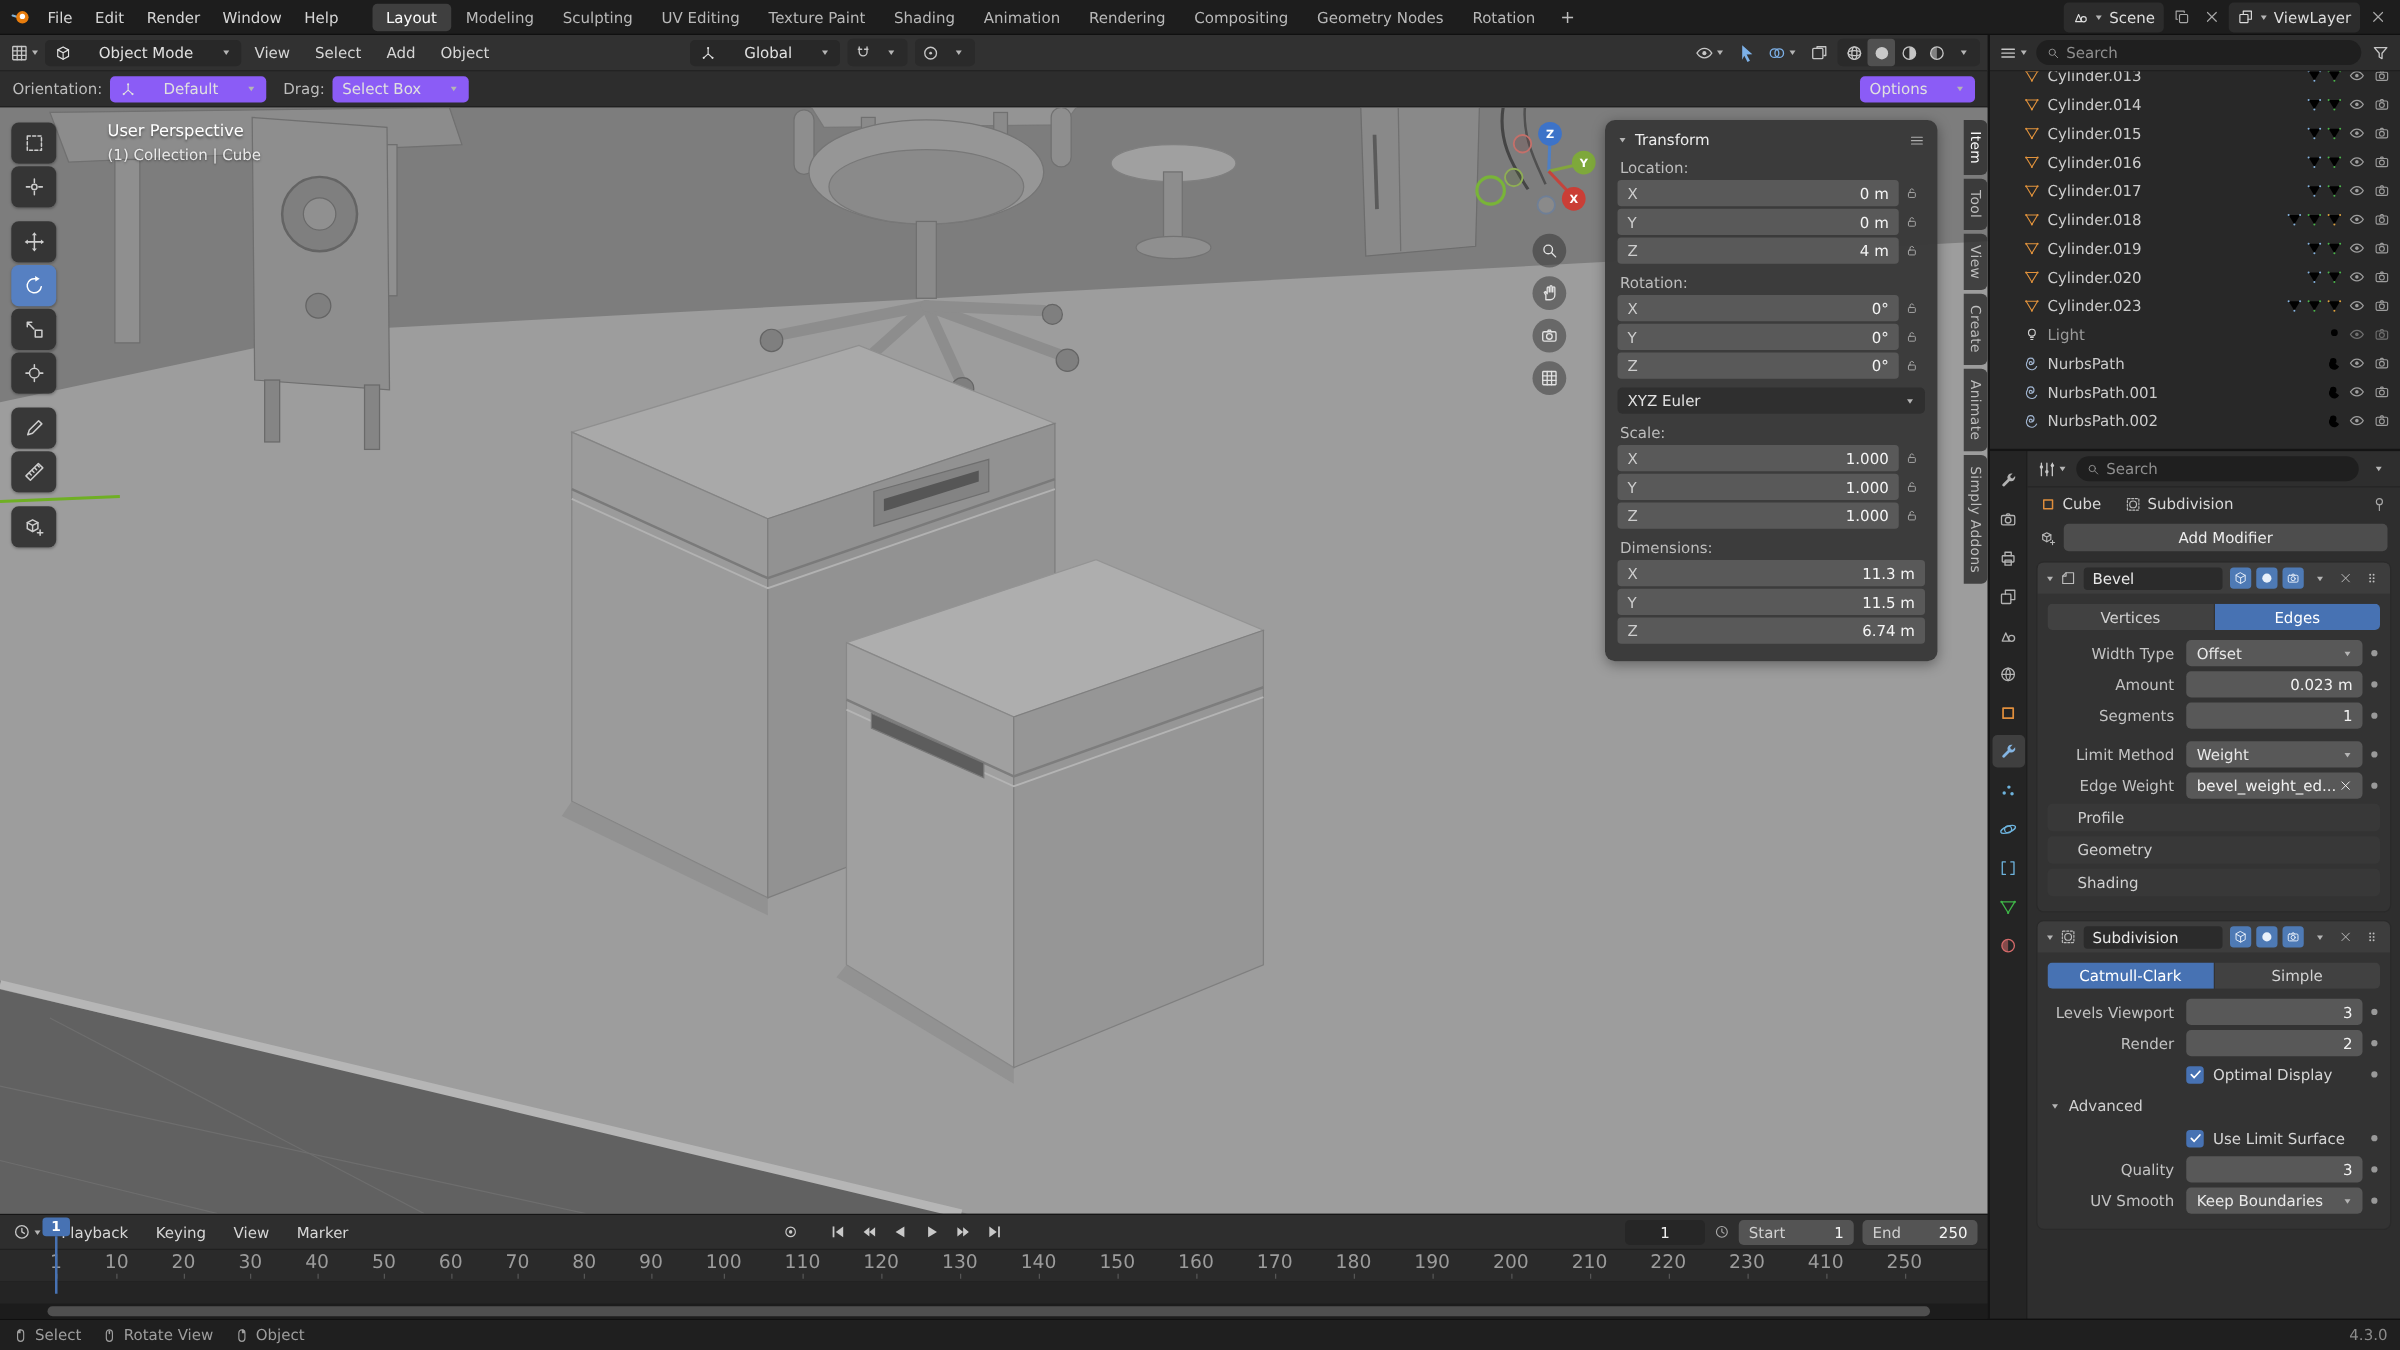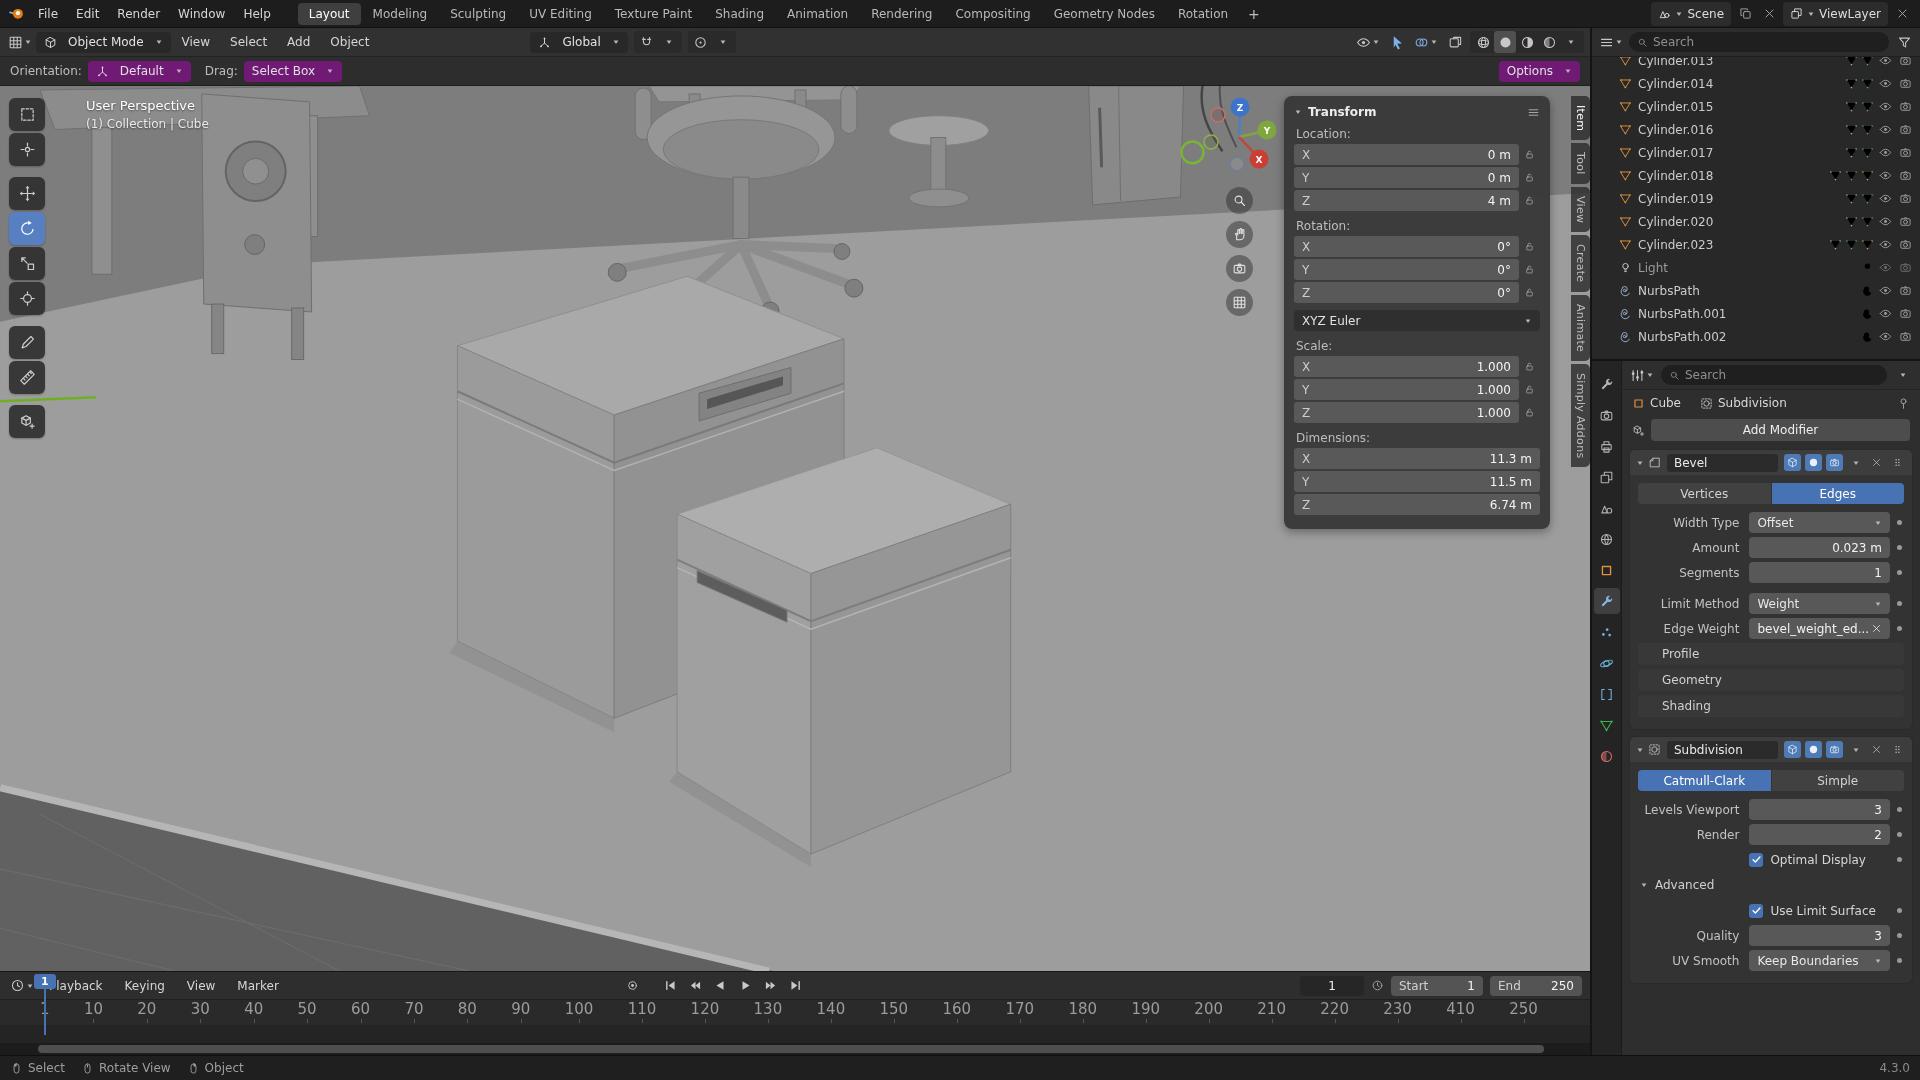--- a/index.html
+++ b/index.html
@@ -20,22 +20,22 @@
 .ws-add{color:#bdbdbd;padding:0 8px;font-size:14px}
 .tb-right{margin-left:auto;display:flex;align-items:center;gap:4px}
 .id-pill{display:flex;align-items:center;gap:4px;background:#2c2c2c;border-radius:4px;height:21px;padding:12px 7px;color:#dedede}
 .mini-btn{width:20px;height:20px;display:flex;align-items:center;justify-content:center;color:#a8a8a8}
 
 .main{flex:1;display:flex;min-height:0}
 .vp-col{flex:1;display:flex;flex-direction:column;min-width:0;border-right:2px solid #141414}
 
 .vp-header{height:29px;background:#313131;display:flex;align-items:center;gap:2px;padding:0 6px;border-bottom:1px solid #232323;flex:none}
 .tool-row{height:29px;background:#2d2d2d;display:flex;align-items:center;gap:6px;padding:0 10px;border-bottom:1px solid #1d1d1d;flex:none}
-.dd-pill{display:flex;align-items:center;gap:11px;background:#282828;border-radius:4px;height:21px;padding:0 8px;color:#e0e0e0;white-space:nowrap}
-.dd-pill.dark{background:#701a75}
+.dd-pill{display:flex;align-items:center;gap:22px;background:#282828;border-radius:4px;height:21px;padding:0 8px;color:#e0e0e0;white-space:nowrap}
+.dd-pill.dark{background:#8b5cf6}
 .icon-btn{height:22px;min-width:22px;display:flex;align-items:center;justify-content:center;gap:1px;border-radius:3px;color:#c6c6c6;padding:0 2px}
 .icon-btn.on{color:#7db1e8}
 .icon-btn.sel{background:#505050}
 .grp{display:flex;align-items:center;background:#2a2a2a;border-radius:4px;height:22px;padding:0 2px}
 .mid-cluster{display:flex;align-items:center;gap:6px;margin-left:150px}
 .right-cluster{margin-left:auto;display:flex;align-items:center;gap:4px}
 .lbl{color:#bdbdbd}
 .spacer{flex:1}
 
 .canvas{flex:1;position:relative;background:#7d7d7d;overflow:hidden;min-height:0}
@@ -47,21 +47,21 @@
 .toolbar{position:absolute;left:9px;top:12px;display:flex;flex-direction:column;gap:2px;width:38px}
 .tool-btn{width:36px;height:33px;background:#2e2e2ee6;border-radius:6px;display:flex;align-items:center;justify-content:center;color:#cdcdcd;box-shadow:0 1px 2px rgba(0,0,0,.25)}
 .tool-btn.active{background:#5680c2;color:#fff}
 .tool-btn.gap{margin-top:9px}
 
 .nav-stack{position:absolute;top:8px;right:308px;width:86px;display:flex;flex-direction:column;align-items:center;gap:7px}
 .nav-btn{width:27px;height:27px;border-radius:50%;background:rgba(40,40,40,.45);display:flex;align-items:center;justify-content:center;color:#e2e2e2}
 
 .tpanel{position:absolute;top:10px;right:40px;width:266px;background:rgba(57,57,57,.97);border-radius:8px;padding:9px 10px 12px;box-shadow:0 3px 10px rgba(0,0,0,.35)}
 .tp-head{display:flex;align-items:center;gap:6px;margin-bottom:3px}
-.tp-title{color:#ececec;font-weight:bold}
+.tp-title{color:#ececec;font-weight:normal}
 .tp-menu{margin-left:auto;color:#b0b0b0}
 .tp-label{margin:8px 0 3px 2px;color:#bdbdbd}
 .tp-row{display:flex;align-items:center;margin-bottom:2px}
 .tp-field{flex:1;height:21px;background:#595959;border-radius:3px;display:flex;align-items:center;justify-content:space-between;padding:0 8px}
 .tp-field .ax{color:#cdcdcd}.tp-field .vv{color:#f4f4f4}
 .lockb{width:21px;display:flex;justify-content:center;color:#a8a8a8}
 .tp-dd{height:21px;background:#2f2f2f;border-radius:4px;display:flex;align-items:center;justify-content:space-between;padding:0 8px;margin:7px 0 2px;color:#e2e2e2}
 
 .ntabs{position:absolute;top:10px;right:0;display:flex;flex-direction:column;gap:3px}
 .ntab{writing-mode:vertical-rl;background:rgba(43,43,43,.8);color:#bdbdbd;padding:9px 3px;border-radius:0 5px 5px 0;font-size:11px;letter-spacing:.3px;white-space:nowrap}

